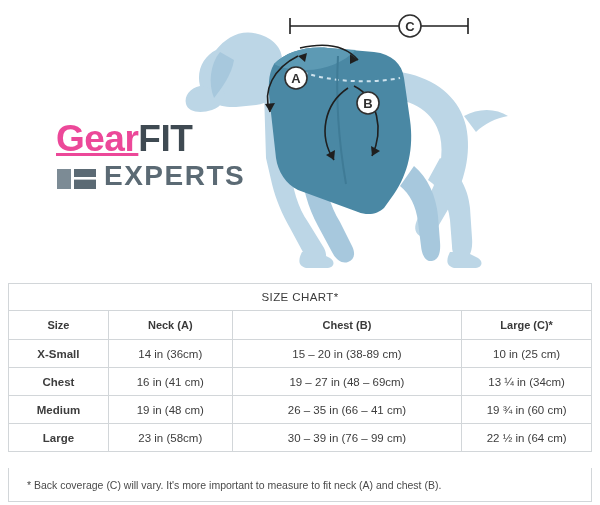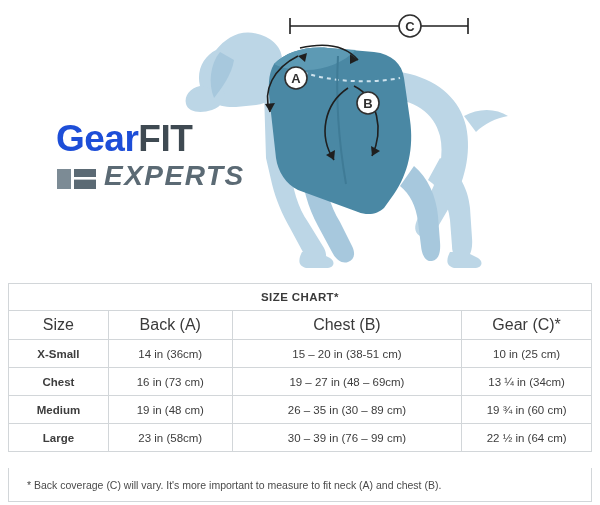--- a/index.html
+++ b/index.html
@@ -40,27 +40,26 @@
     width: 210px;
     height: 80px;
   }
   .logo-line1 {
     font-size: 37px;
     letter-spacing: -0.5px;
     line-height: 38px;
     font-weight: bold;
     white-space: nowrap;
   }
-  .logo-gear { color: #1d4ed8; }
+  .logo-gear { color: #ec4899; text-decoration: underline; }
   .logo-fit { color: #3f4a52; margin-top: 20px; }
   .logo-line2 {
     position: relative;
     margin-top: 2px;
     height: 34px;
-    font-style: italic;
   }
   .logo-experts {
     position: absolute;
     left: 48px;
     top: 0px;
     font-size: 28px;
     font-weight: bold;
     letter-spacing: 1.5px;
     color: #5b6a74;
   }
@@ -81,29 +80,29 @@
     font-size: 11.5px;
   }
   .chart td, .chart th {
     border: 1px solid #d2d6d9;
     padding: 0;
     text-align: center;
     vertical-align: middle;
   }
   .chart-title td {
     height: 26px;
-    font-weight: bold;
+    font-weight: normal;
     font-size: 11.5px;
     letter-spacing: 0.4px;
     color: #3a3a3a;
   }
   .chart thead.head-row th {
     height: 28px;
-    font-weight: normal;
-    font-size: 16px;
+    font-weight: bold;
+    font-size: 11px;
     text-align: center;
   }
   .chart tbody td {
     height: 27px;
     color: #3d3d3d;
   }
   .chart tbody td.size-cell {
     font-weight: bold;
     margin-left: 23px;
   }
@@ -260,42 +259,42 @@
       <col class="col-back">
     </colgroup>
     <thead>
       <tr class="chart-title">
         <td colspan="4">SIZE CHART*</td>
       </tr>
     </thead>
     <thead class="head-row">
       <tr>
         <th>Size</th>
-        <th>Back (A)</th>
+        <th>Neck (A)</th>
         <th>Chest (B)</th>
-        <th>Gear (C)*</th>
+        <th>Large (C)*</th>
       </tr>
     </thead>
     <tbody>
       <tr>
         <td class="size-cell">X-Small</td>
         <td>14 in (36cm)</td>
-        <td>15 – 20 in (38-51 cm)</td>
+        <td>15 – 20 in (38-89 cm)</td>
         <td>10 in (25 cm)</td>
       </tr>
       <tr>
         <td class="size-cell">Chest</td>
-        <td>16 in (73 cm)</td>
+        <td>16 in (41 cm)</td>
         <td>19 – 27 in (48 – 69cm)</td>
         <td>13 ¼ in (34cm)</td>
       </tr>
       <tr>
         <td class="size-cell">Medium</td>
         <td>19 in (48 cm)</td>
-        <td>26 – 35 in (30 – 89 cm)</td>
+        <td>26 – 35 in (66 – 41 cm)</td>
         <td>19 ¾ in (60 cm)</td>
       </tr>
       <tr>
         <td class="size-cell">Large</td>
         <td>23 in (58cm)</td>
         <td>30 – 39 in (76 – 99 cm)</td>
         <td>22 ½ in (64 cm)</td>
       </tr>
     </tbody>
   </table>

